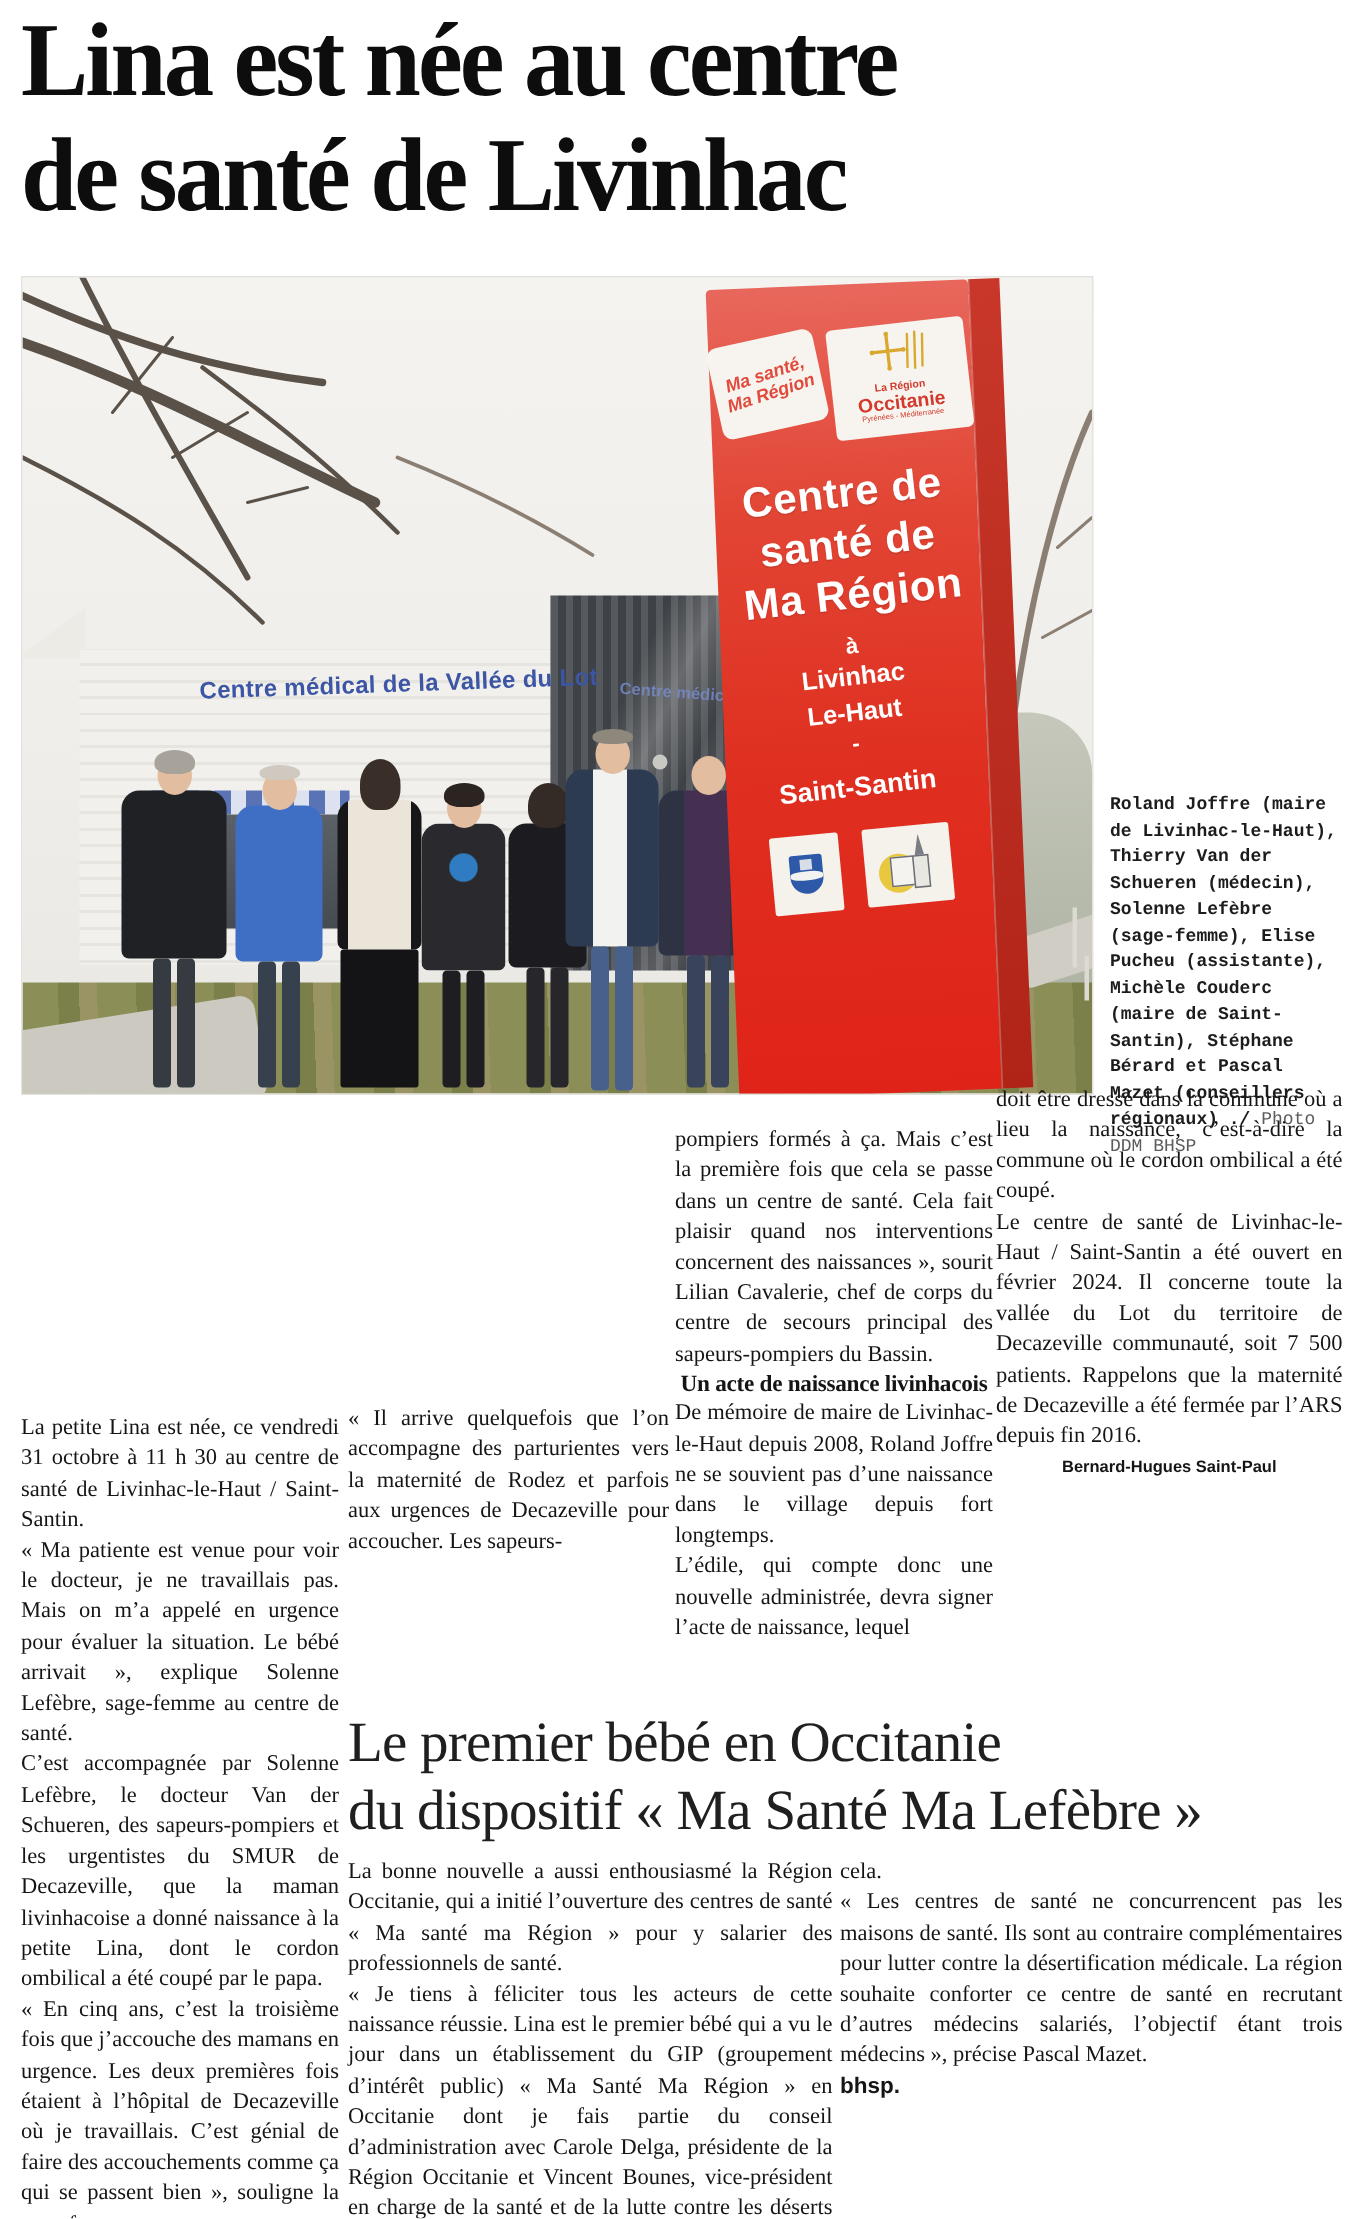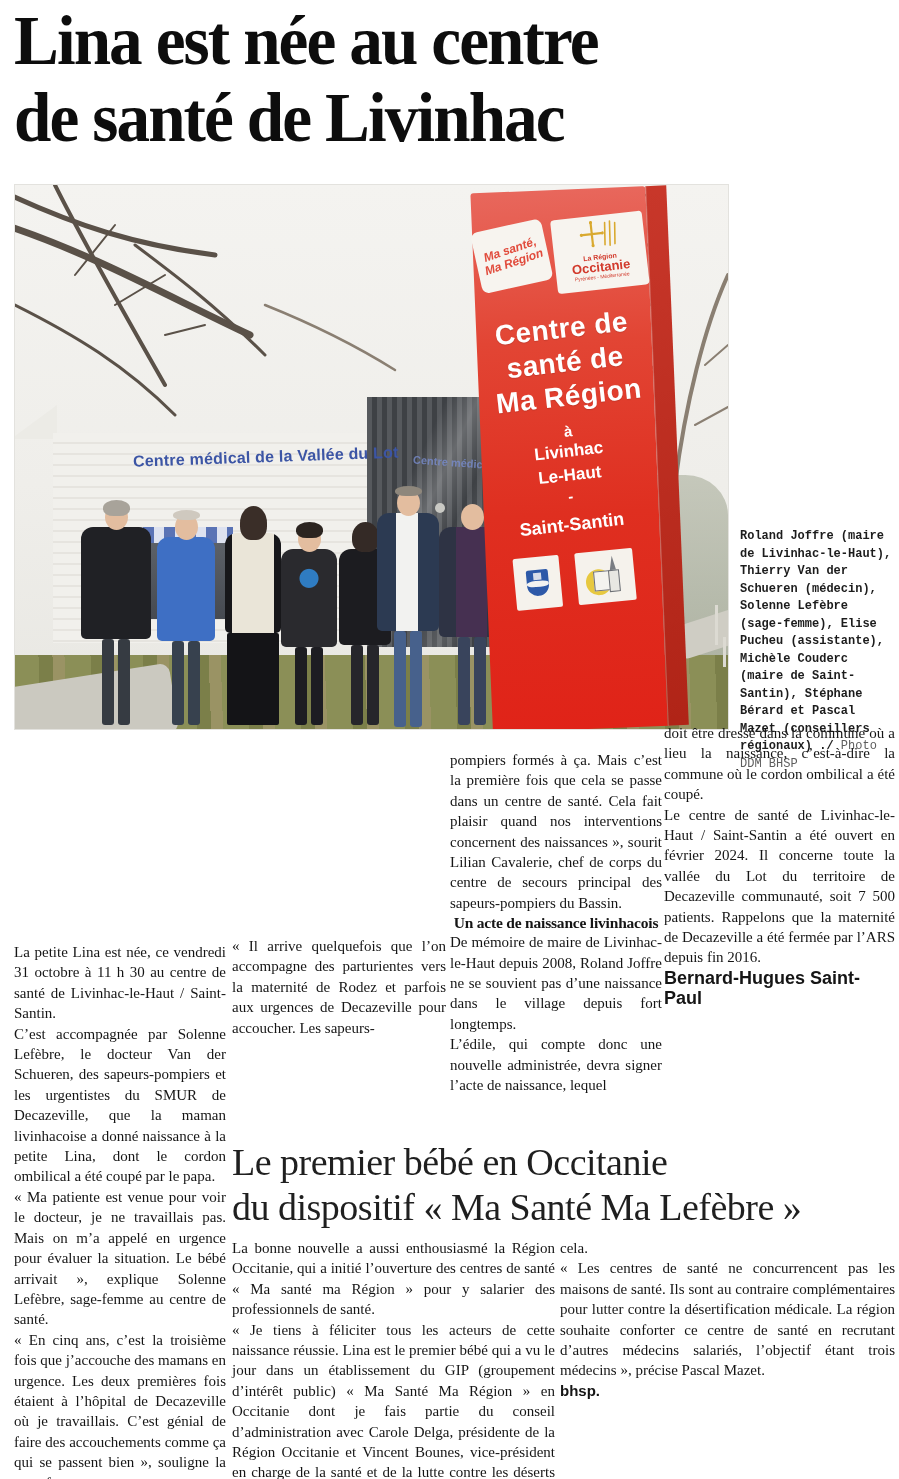--- a/index.html
+++ b/index.html
@@ -126,21 +126,21 @@
     font-family:"Liberation Sans",sans-serif;font-size:24px;line-height:31px;color:#2e2e2e;}
 
   
   .col{position:absolute;font-size:15px;line-height:20.4px;text-align:justify;color:#151515;}
   .col p{margin:0;}
   .c1{left:14px;top:942px;width:212px;}
   .c2{left:232px;top:936px;width:214px;}
   .c3{left:450px;top:750px;width:212px;}
   .c4{left:664px;top:723px;width:231px;}
   .subhead{font-weight:700;font-size:15.5px;line-height:19px;letter-spacing:-.2px;margin:7px 0 2px 0;text-align:center;}
-  .byline{font-family:"Liberation Sans",sans-serif;font-weight:700;font-size:18px;margin-top:3px;text-align:left;}
+  .byline{font-family:"Liberation Sans",sans-serif;font-weight:700;font-size:11px;margin-top:3px;text-align:center;}
 
   
   .head2{position:absolute;left:232px;top:1140px;width:662px;
     font-family:"Liberation Serif",serif;font-weight:400;color:#1f1f1f;
     font-size:38px;line-height:45px;letter-spacing:-.5px;}
   .cA{left:232px;top:1238px;width:323px;}
   .cB{left:560px;top:1238px;width:335px;}
   .signoff{font-family:"Liberation Sans",sans-serif;font-weight:700;font-size:15px;text-align:left;}
 </style>
 </head>
@@ -312,22 +312,22 @@
     </div>
   </div>
 
   <div class="caption">
     <span>Roland Joffre (maire de Livinhac-le-Haut), Thierry Van der Schueren (médecin), Solenne Lefèbre (sage-femme), Elise Pucheu (assistante), Michèle Couderc (maire de Saint-Santin), Stéphane Bérard et Pascal Mazet (conseillers régionaux) ./ </span><span class="credit">Photo DDM BHSP</span>
   </div>
 
 
   <div class="col c1">
     <p>La petite Lina est née, ce vendredi 31 octobre à 11 h 30 au centre de santé de Livinhac-le-Haut / Saint-Santin.</p>
+    <p>« Ma patiente est venue pour voir le docteur, je ne travaillais pas. Mais on m’a appelé en urgence pour évaluer la situation. Le bébé arrivait », explique Solenne Lefèbre, sage-femme au centre de santé.</p>
     <p>C’est accompagnée par Solenne Lefèbre, le docteur Van der Schueren, des sapeurs-pompiers et les urgentistes du SMUR de Decazeville, que la maman livinhacoise a donné naissance à la petite Lina, dont le cordon ombilical a été coupé par le papa.</p>
-    <p>« Ma patiente est venue pour voir le docteur, je ne travaillais pas. Mais on m’a appelé en urgence pour évaluer la situation. Le bébé arrivait », explique Solenne Lefèbre, sage-femme au centre de santé.</p>
     <p>« En cinq ans, c’est la troisième fois que j’accouche des mamans en urgence. Les deux premières fois étaient à l’hôpital de Decazeville où je travaillais. C’est génial de faire des accouchements comme ça qui se passent bien », souligne la sage-femme.</p>
 
   </div>
 
   <div class="col c2">
     <p>« Il arrive quelquefois que l’on accompagne des parturientes vers la maternité de Rodez et parfois aux urgences de Decazeville pour accoucher. Les sapeurs-</p>
   </div>
 
   <div class="col c3">
     <p>pompiers formés à ça. Mais c’est la première fois que cela se passe dans un centre de santé. Cela fait plaisir quand nos interventions concernent des naissances », sourit Lilian Cavalerie, chef de corps du centre de secours principal des sapeurs-pompiers du Bassin.</p>

